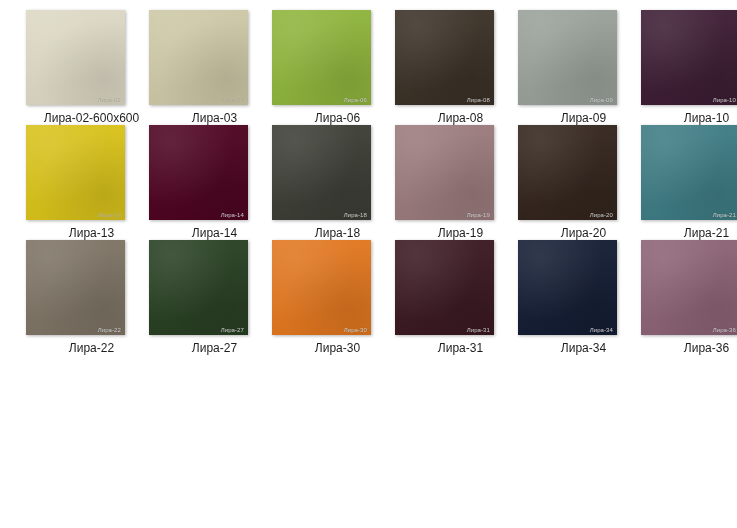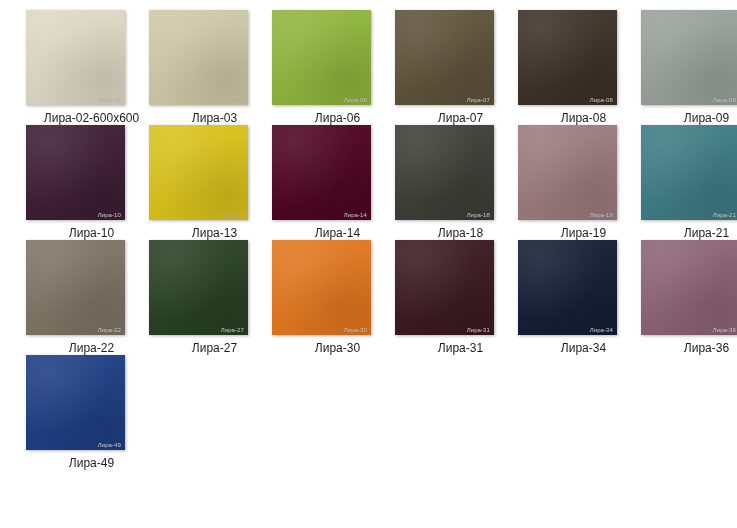--- a/index.html
+++ b/index.html
@@ -111,26 +111,20 @@
         </div>
         <div class="swatch-label">Лира-03</div>
       </div>
       <div class="swatch-cell">
         <div class="swatch-chip dark" style="background-color: rgb(142, 180, 59);">
           <span class="swatch-watermark">Лира-06</span>
         </div>
         <div class="swatch-label">Лира-06</div>
       </div>
       <div class="swatch-cell">
-        <div class="swatch-chip dark" style="background-color: rgb(93, 81, 57);">
-          <span class="swatch-watermark">Лира-07</span>
-        </div>
-        <div class="swatch-label">Лира-07</div>
-      </div>
-      <div class="swatch-cell">
         <div class="swatch-chip dark" style="background-color: rgb(58, 48, 38);">
           <span class="swatch-watermark">Лира-08</span>
         </div>
         <div class="swatch-label">Лира-08</div>
       </div>
       <div class="swatch-cell">
         <div class="swatch-chip dark" style="background-color: rgb(153, 160, 153);">
           <span class="swatch-watermark">Лира-09</span>
         </div>
         <div class="swatch-label">Лира-09</div>
@@ -159,20 +153,26 @@
         </div>
         <div class="swatch-label">Лира-18</div>
       </div>
       <div class="swatch-cell">
         <div class="swatch-chip dark" style="background-color: rgb(154, 122, 124);">
           <span class="swatch-watermark">Лира-19</span>
         </div>
         <div class="swatch-label">Лира-19</div>
       </div>
       <div class="swatch-cell">
+        <div class="swatch-chip dark" style="background-color: rgb(50, 36, 28);">
+          <span class="swatch-watermark">Лира-20</span>
+        </div>
+        <div class="swatch-label">Лира-20</div>
+      </div>
+      <div class="swatch-cell">
         <div class="swatch-chip dark" style="background-color: rgb(61, 123, 131);">
           <span class="swatch-watermark">Лира-21</span>
         </div>
         <div class="swatch-label">Лира-21</div>
       </div>
       <div class="swatch-cell">
         <div class="swatch-chip dark" style="background-color: rgb(125, 115, 100);">
           <span class="swatch-watermark">Лира-22</span>
         </div>
         <div class="swatch-label">Лира-22</div>
@@ -199,22 +199,16 @@
         <div class="swatch-chip dark" style="background-color: rgb(19, 28, 51);">
           <span class="swatch-watermark">Лира-34</span>
         </div>
         <div class="swatch-label">Лира-34</div>
       </div>
       <div class="swatch-cell">
         <div class="swatch-chip dark" style="background-color: rgb(139, 98, 116);">
           <span class="swatch-watermark">Лира-36</span>
         </div>
         <div class="swatch-label">Лира-36</div>
-      </div>
-      <div class="swatch-cell">
-        <div class="swatch-chip dark" style="background-color: rgb(28, 61, 130);">
-          <span class="swatch-watermark">Лира-49</span>
-        </div>
-        <div class="swatch-label">Лира-49</div>
       </div>
       <div class="swatch-cell empty"></div>
     </div>
 </div>
 
 </body></html>

